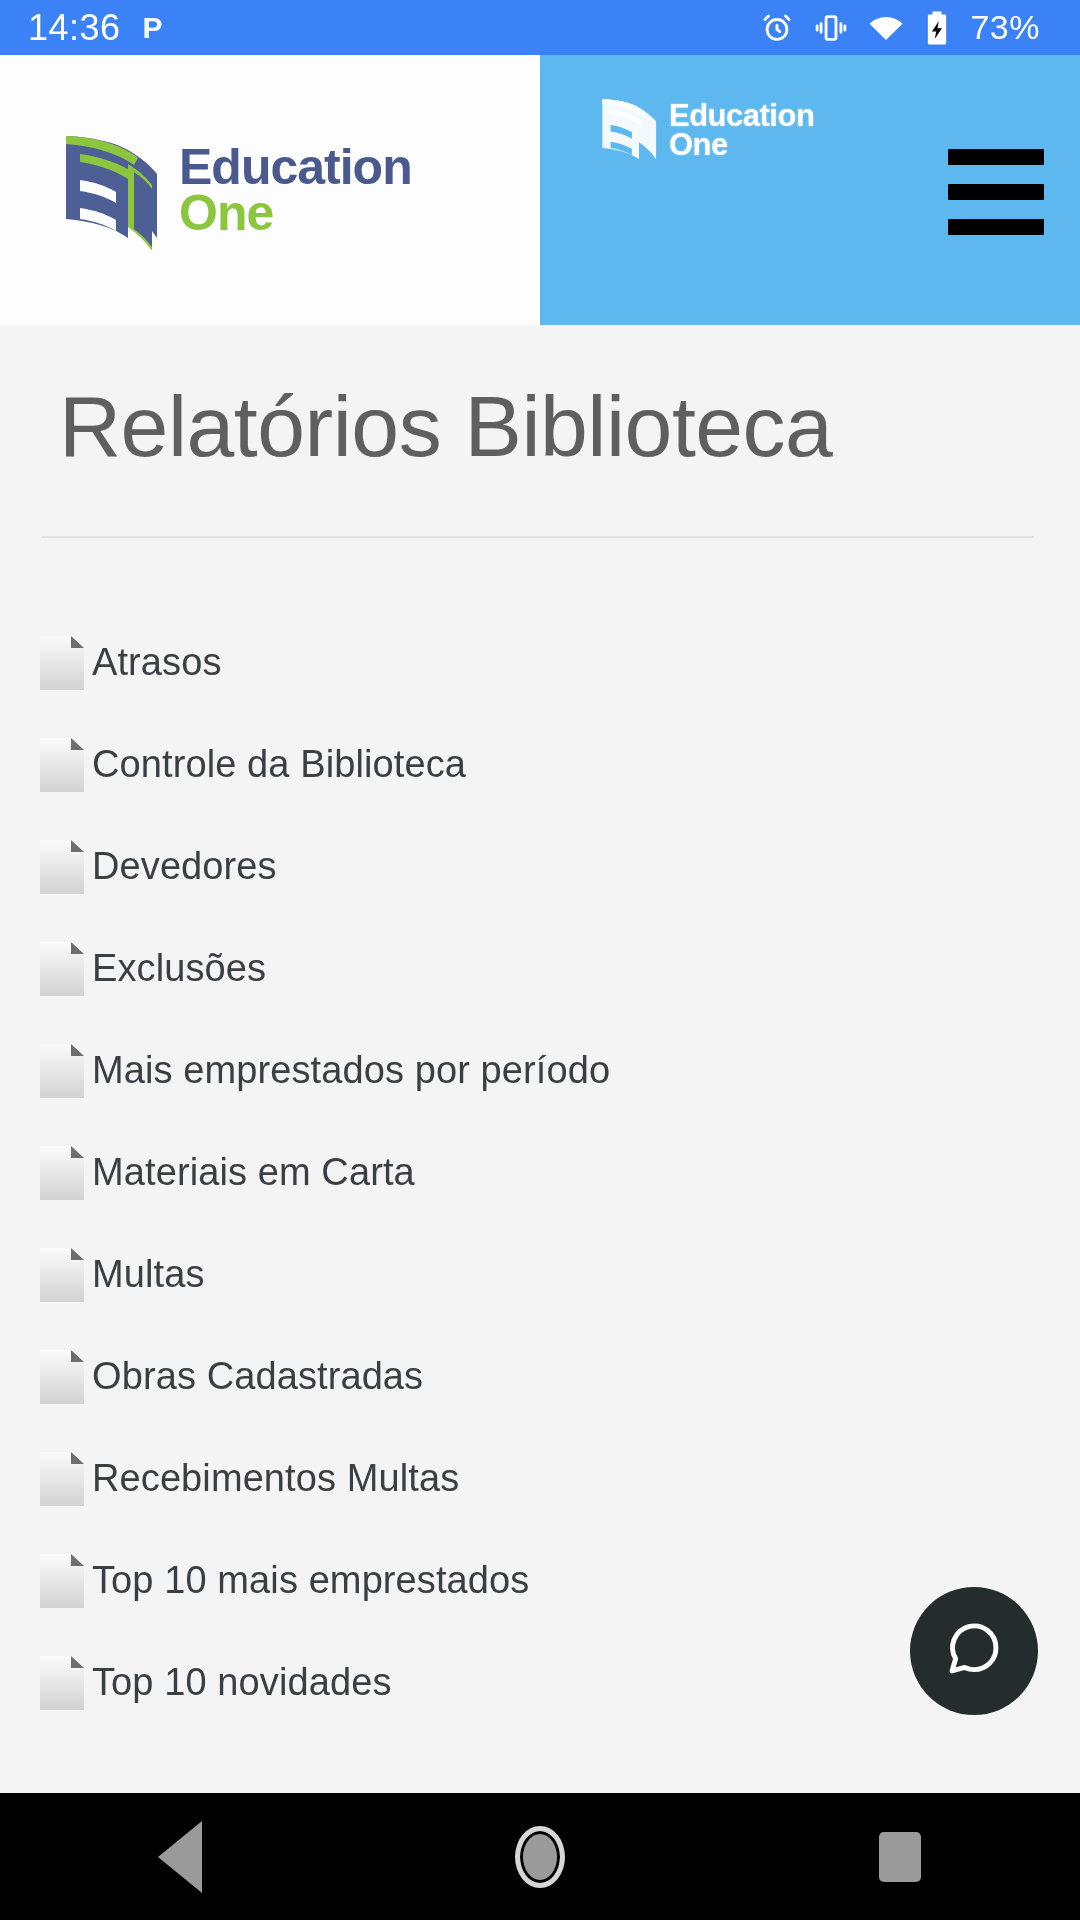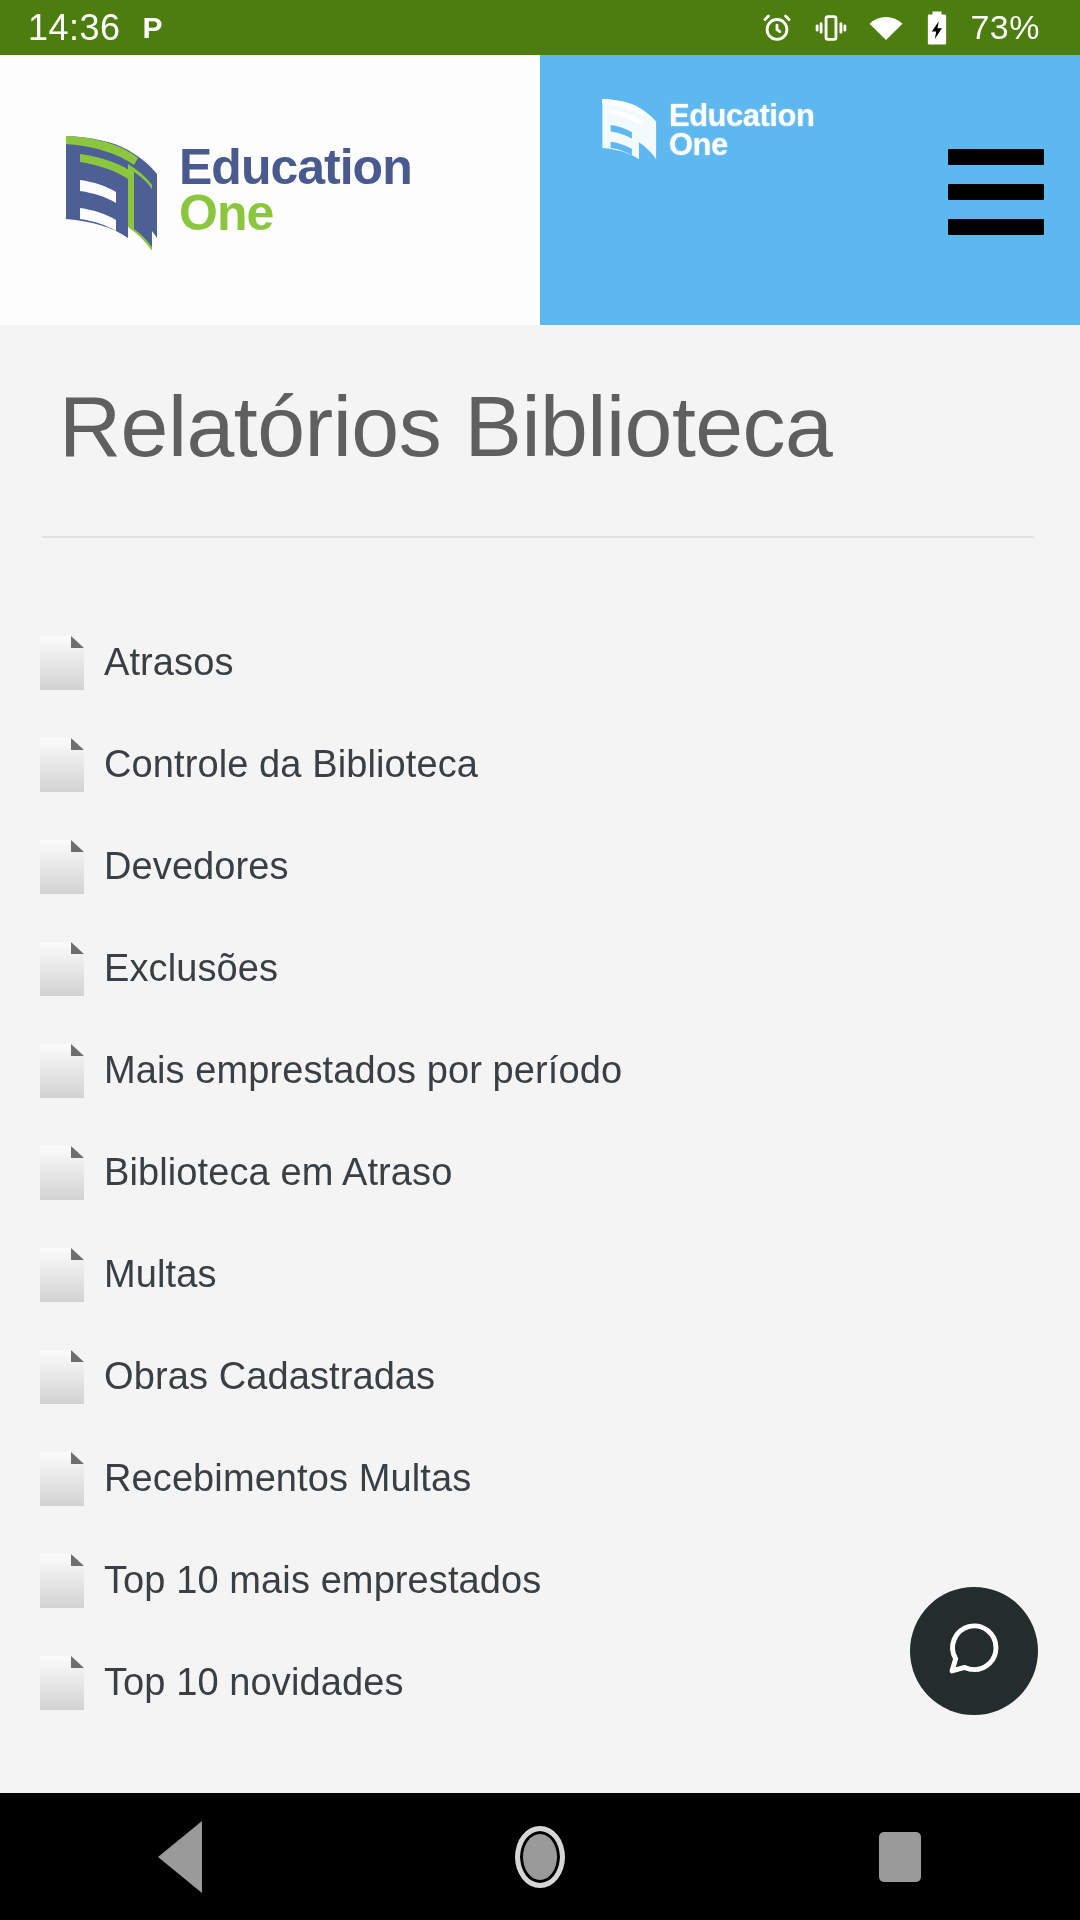--- a/index.html
+++ b/index.html
@@ -7,21 +7,21 @@
     width:1080px; height:1920px;
     background:#000;
     font-family:"Liberation Sans", sans-serif;
     overflow:hidden;
   }
   .screen { position:relative; width:1080px; height:1920px; background:#000; }
 
   
   .statusbar{
     position:absolute; top:0; left:0; width:1080px; height:55px;
-    background:#4d7c0f; color:#fff;
+    background:#3b82f6; color:#fff;
     display:flex; align-items:center;
   }
   .sb-left{ display:flex; align-items:center; gap:22px; padding-left:28px; }
   .sb-time{ font-size:36px; font-weight:400; letter-spacing:0.5px; line-height:1; }
   .sb-pmark{ font-size:30px; font-weight:700; line-height:1; }
   .sb-right{ margin-left:auto; display:flex; align-items:center; gap:20px; padding-right:40px; }
   .sb-batt-txt{ font-size:34px; font-weight:400; letter-spacing:0.5px; }
   .ic{ display:inline-block; line-height:0; }
 
   
@@ -65,21 +65,21 @@
   .page-title{
     font-size:86px; font-weight:400; color:#5f5f5f;
     padding:54px 0 0 59px; letter-spacing:-0.5px; line-height:1.1;
   }
   .divider{
     height:2px; background:#e2e2e2; margin:62px 46px 0 42px;
   }
 
   .report-list{ margin-top:74px; padding-left:40px; list-style:none; }
   .report-item{
-    display:flex; align-items:center; gap:20px;
+    display:flex; align-items:center; gap:8px;
     height:102px; cursor:pointer;
   }
   .doc-icon{ width:44px; height:54px; flex:none; }
   .report-label{
     font-size:38px; color:#3a3f44; font-weight:400; letter-spacing:0.1px;
     white-space:nowrap;
   }
 
   
   .fab{
@@ -281,21 +281,21 @@
             <defs>
                 <linearGradient id="dg6" x1="0" y1="0" x2="0" y2="1">
               <stop offset="0" stop-color="#fbfbfb"></stop>
                   <stop offset="1" stop-color="#d2d2d2"></stop>
                 </linearGradient>
               </defs>
             <path d="M0 0h31l13 12v42H0Z" fill="url(#dg6)"></path>
             <path d="M31 0l13 12H31Z" fill="#6e6e6e"></path>
           </svg>
         </span>
-        <span class="report-label">Biblioteca em Atraso</span>
+        <span class="report-label">Materiais em Carta</span>
       </li>
       <li class="report-item">
         <span class="doc-icon">
           <svg viewBox="0 0 44 54" width="44" height="54">
             <defs>
                 <linearGradient id="dg7" x1="0" y1="0" x2="0" y2="1">
               <stop offset="0" stop-color="#fbfbfb"></stop>
                   <stop offset="1" stop-color="#d2d2d2"></stop>
                 </linearGradient>
               </defs>

